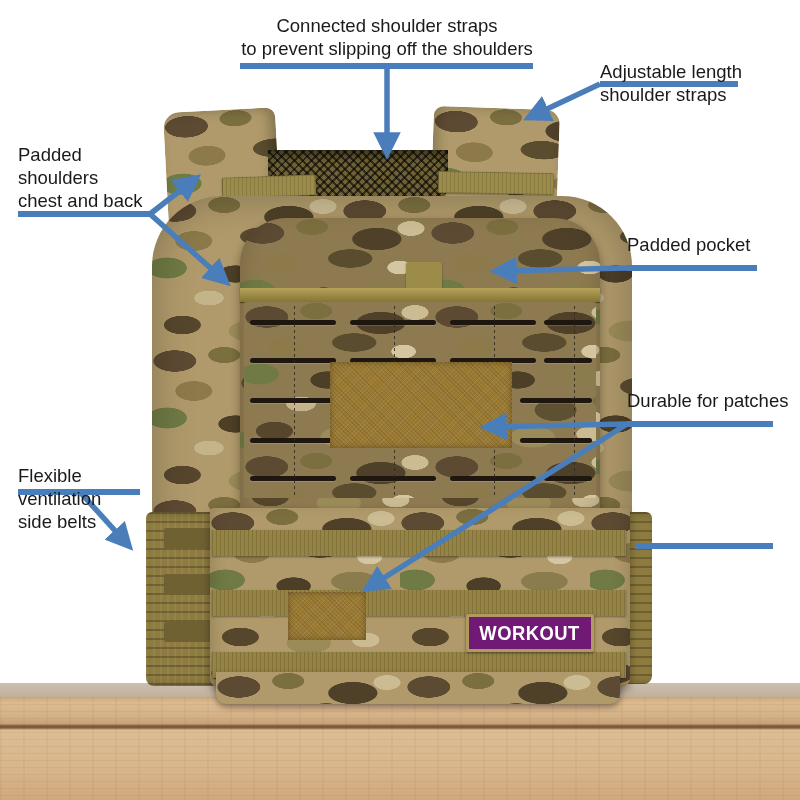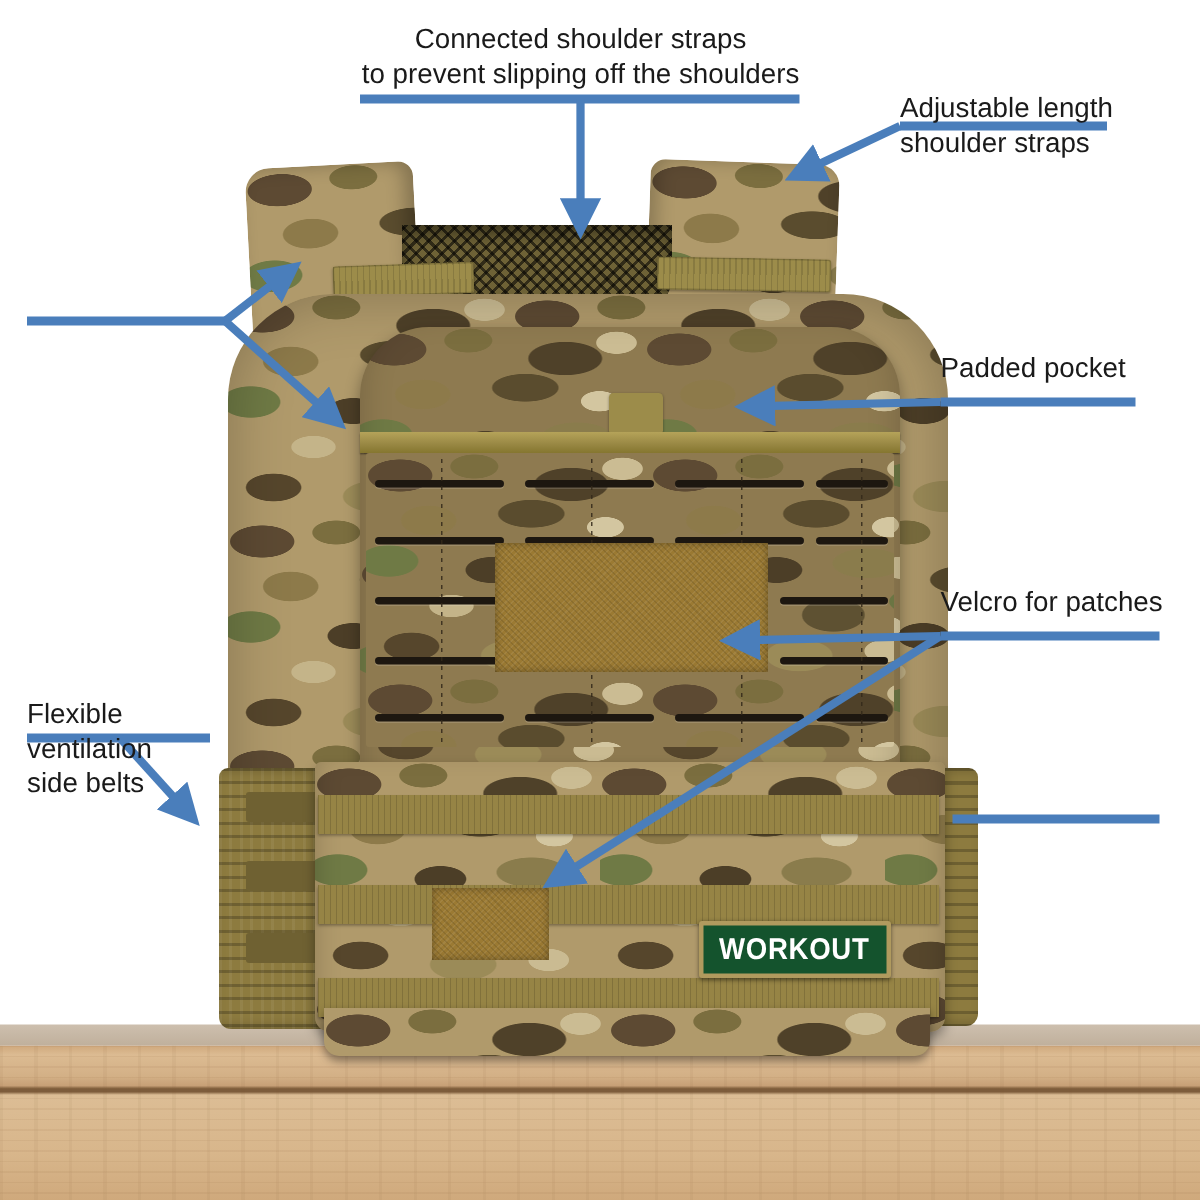--- a/index.html
+++ b/index.html
@@ -150,21 +150,21 @@
   .velcro-low{
     position:absolute;left:288px;top:592px;width:78px;height:48px;
     background-color:#9b7a33;
     background-image:
       repeating-linear-gradient(45deg, rgba(0,0,0,.10) 0 1px, transparent 1px 3px),
       repeating-linear-gradient(-45deg, rgba(255,255,255,.07) 0 1px, transparent 1px 3px);
     box-shadow:inset 0 0 6px rgba(0,0,0,.35);
   }
   .patch{
     position:absolute;left:466px;top:614px;width:122px;height:32px;
-    background:#14532d;border:3px solid #b09a5e;border-radius:2px;
+    background:#701a75;border:3px solid #b09a5e;border-radius:2px;
     display:flex;align-items:center;justify-content:center;
     box-shadow:0 1px 3px rgba(0,0,0,.5);
   }
   .patch span{
     color:#fff;font-weight:bold;font-size:20px;letter-spacing:.5px;
     font-family:"Liberation Sans", sans-serif;transform:scaleX(.92);
   }
 
   .side-belt{
     position:absolute;left:146px;top:512px;width:74px;height:174px;
@@ -292,23 +292,26 @@
           <line x1="80" y1="492" x2="128" y2="545" stroke-width="5.5" stroke-linecap="butt" marker-end="url(#ah)"></line>
         </g>
     </svg>
 
     <div class="label" style="left:240px;top:14px;text-align:center;width:294px;">Connected shoulder straps
 to prevent slipping off the shoulders</div>
 
     <div class="label" style="left:600px;top:32px;margin-top:28px;">Adjustable length
 shoulder straps</div>
 
+    <div class="label" style="left:18px;top:143px;">Padded
+shoulders
+chest and back</div>
 
     <div class="label" style="left:627px;top:233px;">Padded pocket</div>
 
-    <div class="label" style="left:627px;top:389px;">Velcro for patches</div>
+    <div class="label" style="left:627px;top:389px;">Durable for patches</div>
 
 
     <div class="label" style="left:18px;top:424px;margin-top:40px;">Flexible
 ventilation
 side belts</div>
   </div>
 </div>
 
 </body></html>

